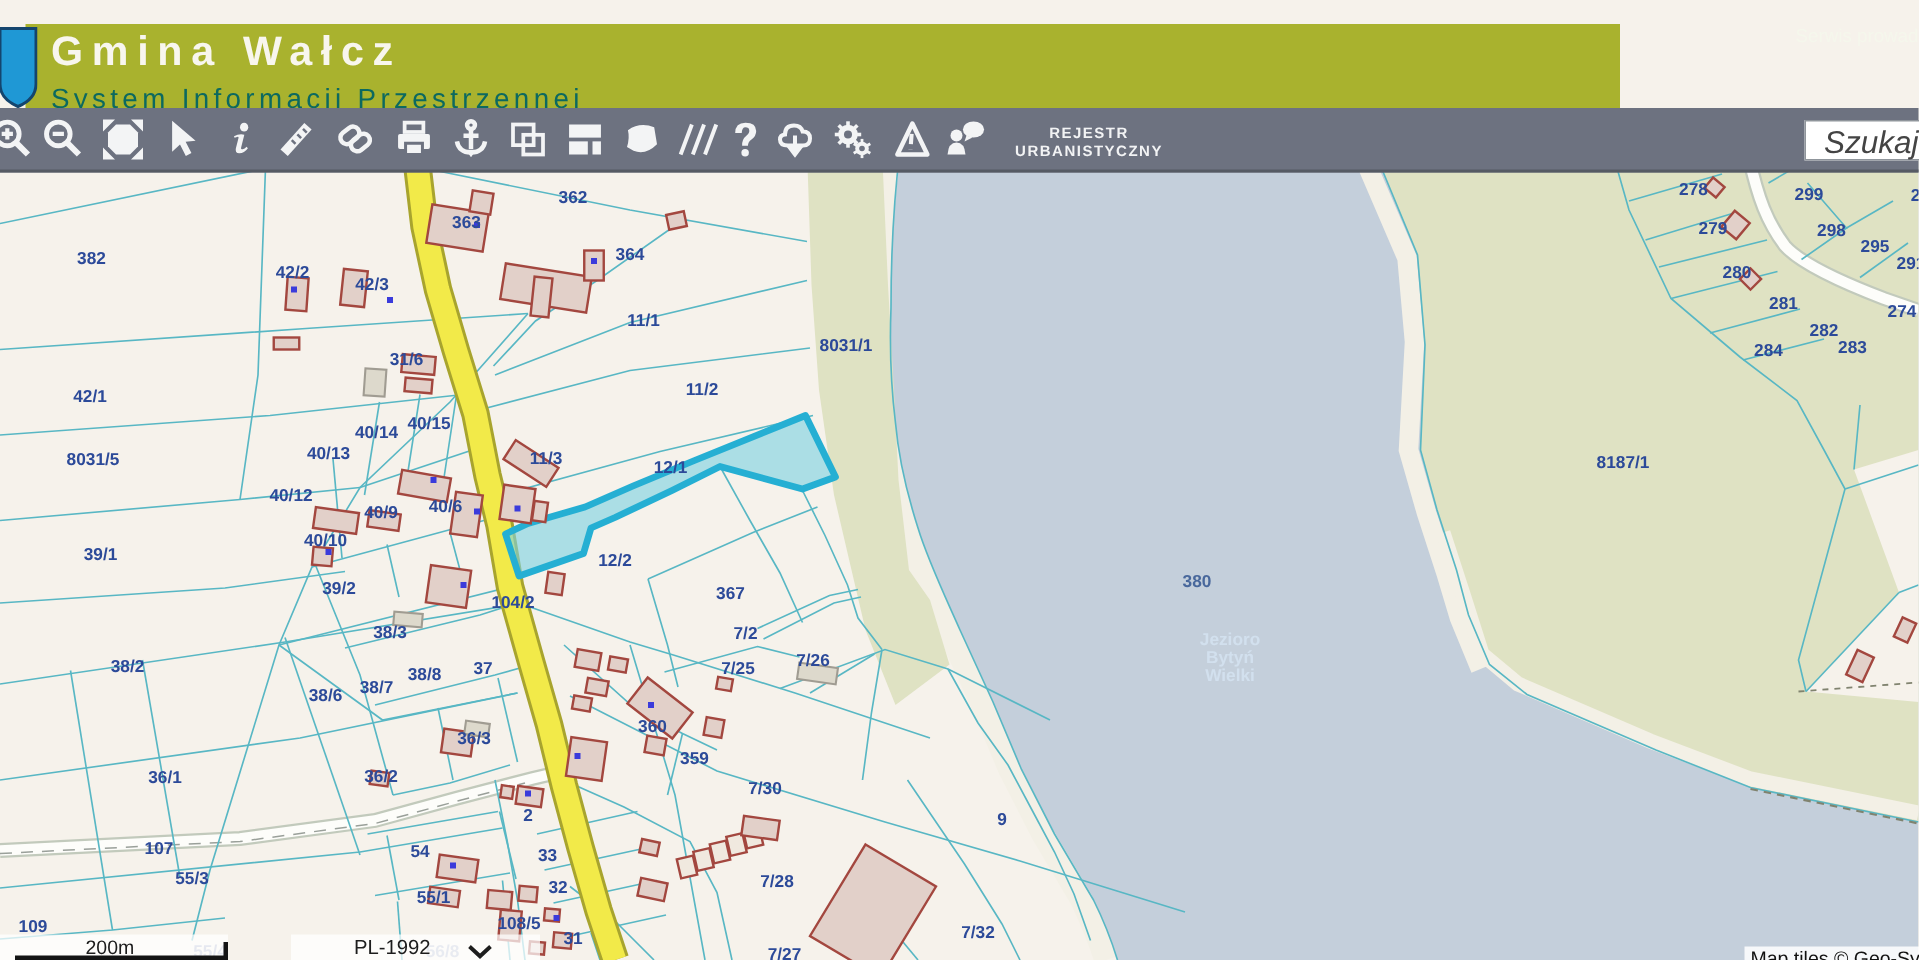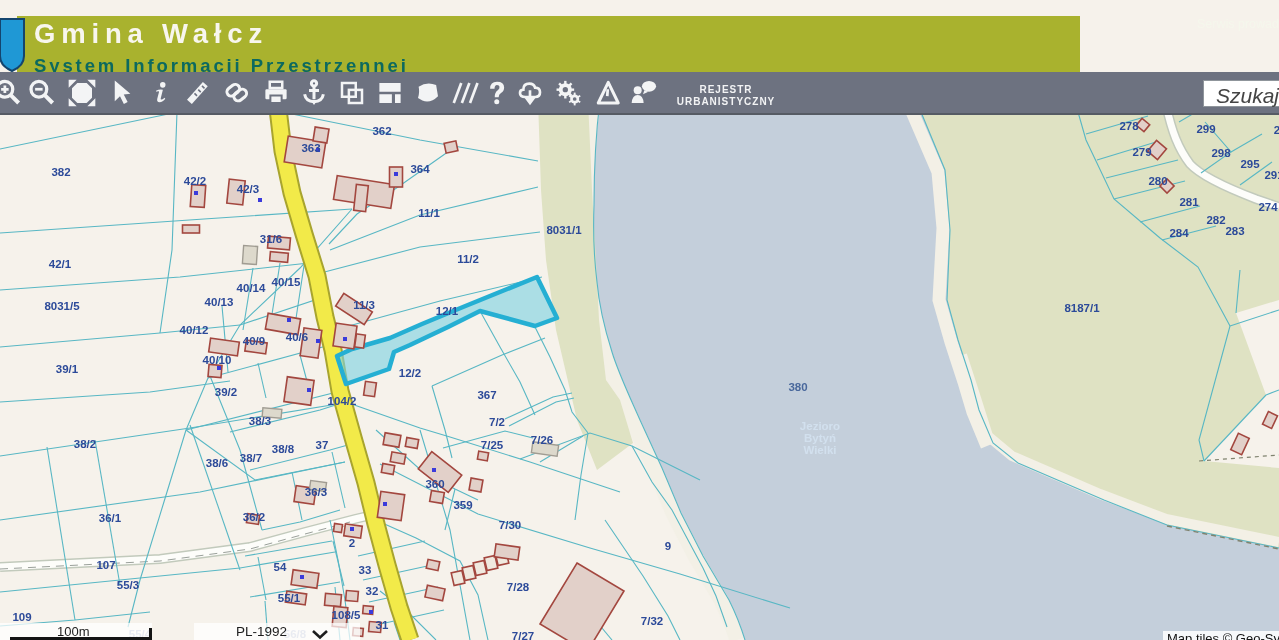--- a/index.html
+++ b/index.html
@@ -1,21 +1,21 @@
 <!DOCTYPE html>
 <html><head>
 <meta charset="utf-8">
 <style>
   html,body{margin:0;padding:0;width:1279px;height:640px;overflow:hidden;
     font-family:"Liberation Sans", sans-serif;background:#f6f2eb;}
   .abs{position:absolute;}
   #mapsvg{position:absolute;left:0;top:0;}
   #header{position:absolute;left:0;top:16px;width:1063px;height:72px;background:#a9b22e;margin-left:17px;}
   #title{position:absolute;left:17px;top:2px;font-size:27.5px;font-weight:bold;color:#f8f6ee;letter-spacing:5.8px;}
-  #subtitle{position:absolute;left:17px;top:39px;font-size:18.5px;font-weight:bold;color:#0c695f;letter-spacing:2.9px;text-align:right;}
+  #subtitle{position:absolute;left:17px;top:39px;font-size:18.5px;font-weight:normal;color:#0c695f;letter-spacing:2.9px;text-align:right;}
   #serwis{position:absolute;left:1180px;top:1px;font-size:12.5px;color:#f5f7ec;white-space:nowrap;}
   #toolbar{position:absolute;left:0;top:72px;width:1279px;height:41px;background:#6d7280;border-bottom:2px solid #565b64;}
   .ticon{position:absolute;top:0;height:41px;display:flex;align-items:center;justify-content:center;width:38px;}
   #rejestr{position:absolute;left:660px;top:84px;width:132px;text-align:center;color:#f2f3f4;
      font-size:10px;font-weight:bold;letter-spacing:1px;line-height:12px;}
   #search{position:absolute;left:1203px;top:80px;width:90px;height:25px;background:#fff;border:1px solid #8f959b;}
   #search span{position:absolute;left:12px;top:3px;font-style:italic;font-size:21px;color:#444;}
   #scalebox{position:absolute;left:0px;top:623px;width:152px;height:17px;background:rgba(255,255,255,0.72);}
   #scalebar{position:absolute;left:10px;top:628px;width:139px;height:9px;border-bottom:3px solid #141414;border-right:3px solid #141414;}
   #scaletxt{position:absolute;left:57px;top:624px;font-size:13px;color:#1c1c1c;}
@@ -498,20 +498,20 @@
       </svg>
     </div>
 </div>
 <div id="rejestr">REJESTR<br>URBANISTYCZNY</div>
 <div id="search">
     <span>Szukaj...</span>
   </div>
 
 <div id="scalebox"></div>
 <div id="scalebar"></div>
-<div id="scaletxt">100m</div>
+<div id="scaletxt">200m</div>
 <div id="projbox">
   <div id="projtxt">PL-1992</div>
   <svg class="abs" style="left:117px;top:6px" width="18" height="11" viewBox="0 0 18 11">
     <path d="M2,2 L9,8.5 L16,2" fill="none" stroke="#1d1d1d" stroke-width="2.6"></path>
   </svg>
 </div>
 <div id="copyr">Map tiles © Geo-Sy</div>
 
 </body></html>

